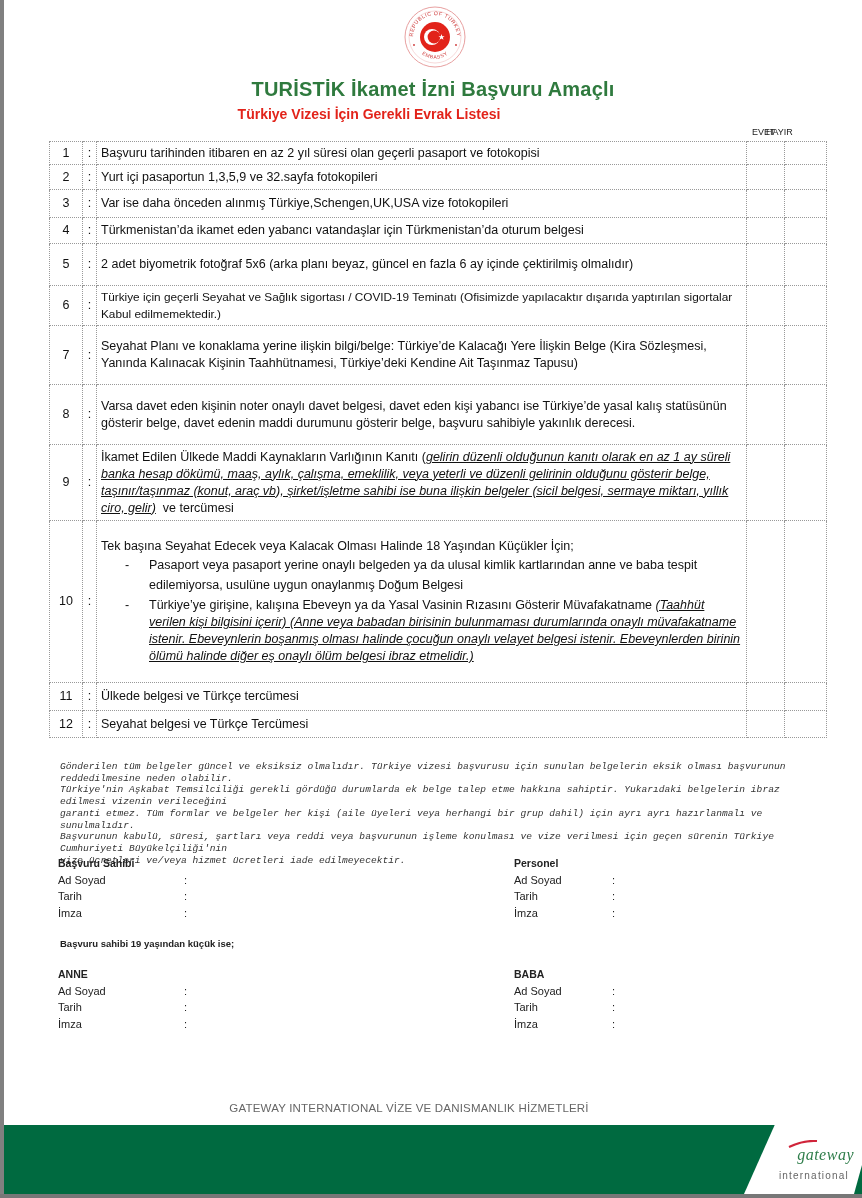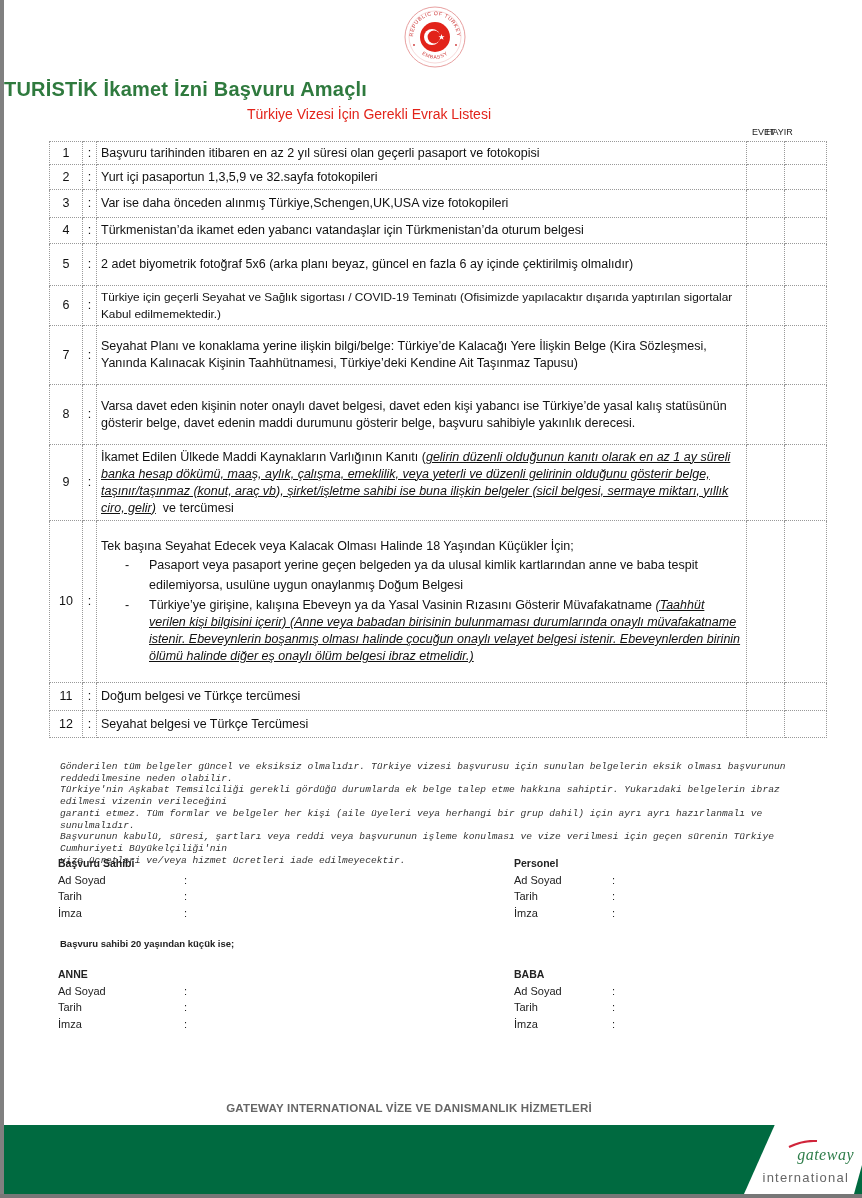--- a/index.html
+++ b/index.html
@@ -1,40 +1,40 @@
 <!DOCTYPE html>
 <html><head>
 <meta charset="utf-8">
 <style>
   html, body { margin:0; padding:0; }
   body { width:862px; height:1198px; background:#808080; position:relative; overflow:hidden; font-family:"Liberation Sans", sans-serif; }
   .page { position:absolute; left:4px; top:0; width:858px; height:1194px; background:#fff; overflow:hidden; }
   .emblem { position:absolute; left:399px; top:5px; width:64px; height:64px; }
-  .title { position:absolute; left:0; width:858px; top:78px; color:#2f7a3e; font-weight:bold; font-size:20px; letter-spacing:0.2px; }
-  .subtitle { position:absolute; left:0; width:730px; text-align:center; top:106px; color:#e2231a; font-weight:normal; font-size:14px; }
+  .title { position:absolute; left:0; width:858px; text-align:center; top:78px; color:#2f7a3e; font-weight:bold; font-size:20px; letter-spacing:0.2px; }
+  .subtitle { position:absolute; left:0; width:730px; text-align:center; top:106px; color:#e2231a; font-weight:bold; font-size:14px; }
   .colhead { position:absolute; top:127px; font-size:9px; color:#222; }
   table.list { position:absolute; left:45px; top:141px; width:778px; border-collapse:collapse; table-layout:fixed; font-size:12.5px; color:#111; }
   table.list td { border:1px dotted #999; padding:2px 4px; vertical-align:middle; line-height:17px; }
   td.num { width:33px; text-align:center; padding:0; }
   td.colon { width:10px; text-align:center; padding:0; }
   .it { font-style:italic;text-decoration:underline; }
   .bullet { display:flex; padding-left:24px; }
   .bullet .dash { width:24px; flex:none; }
   .disclaimer { position:absolute; left:56px; top:761px; width:770px; font-family:Liberation Mono, monospace; font-style:italic; font-size:9.6px; line-height:11.7px; color:#333; }
   .sig { position:absolute; font-size:11px; color:#222; line-height:16.5px; }
   .sig .head { font-weight:bold; font-size:10.5px; }
   .sig .row { display:flex;align-items:flex-end; }
   .sig .lbl { width:126px; }
   .note18 { position:absolute; left:56px; top:938px; font-weight:bold; font-size:9.5px; color:#222; }
-  .footer-text { position:absolute; left:0; width:810px; text-align:center; top:1102px; font-weight:bold; font-size:11.5px; color:#666; letter-spacing:0.2px; }
+  .footer-text { position:absolute; left:0; width:810px; text-align:center; top:1102px; font-weight:normal; font-size:11.5px; color:#666; letter-spacing:0.2px; }
   .green-band { position:absolute; left:0; top:1125px; width:858px; height:69px; background:#006a40; }
   .logo-cut { position:absolute; right:0; top:1125px; width:118px; height:69px; background:#fff; clip-path:polygon(26% 0,100% 0,100% 0%,100% 62%, 96% 100%, 0 100%); }
   .logo-stripe { position:absolute; right:0; top:1165px; width:8px; height:29px; background:#006a40; clip-path:polygon(100% 0,100% 100%,0 100%); }
   .logo-text { position:absolute; right:8px; top:1146px; font-family:"Liberation Serif", serif; font-style:italic; font-size:16px; color:#2e7d4a; letter-spacing:0.5px; }
-  .logo-sub { position:absolute; right:13px; top:1170px; font-size:13px; color:#666; letter-spacing:1.2px; }
+  .logo-sub { position:absolute; right:13px; top:1170px; font-size:10px; color:#666; letter-spacing:1.2px; }
   .logo-swoosh { position:absolute; right:44px; top:1140px; width:30px; height:8px; }
   .bottom-bar { position:absolute; left:0; top:1194px; width:862px; height:4px; background:#777; }
 </style>
 </head>
 <body>
 
 <div class="page">
 
   <svg class="emblem" viewBox="0 0 64 64">
     <circle cx="32" cy="32" r="30" fill="#fff" stroke="#e8a0a0" stroke-width="1"></circle>
@@ -129,34 +129,34 @@
       <td></td>
       <td></td>
     </tr>
     <tr style="height:162px">
       <td class="num">10</td>
       <td class="colon">:</td>
       <td>
         <div>Tek başına Seyahat Edecek veya Kalacak Olması Halinde 18 Yaşından Küçükler İçin;</div>
         <div class="bullet" style="line-height:20px">
           <span class="dash">-</span>
-          <span>Pasaport veya pasaport yerine geçen belgeden ya da ulusal kimlik kartlarından anne ve baba tespit edilemiyorsa, usulüne uygun onaylanmış Doğum Belgesi</span>
+          <span>Pasaport veya pasaport yerine onaylı belgeden ya da ulusal kimlik kartlarından anne ve baba tespit edilemiyorsa, usulüne uygun onaylanmış Doğum Belgesi</span>
         </div>
         <div class="bullet" style="margin-top:2px">
           <span class="dash">-</span>
           <span><span>Türkiye’ye girişine, kalışına Ebeveyn ya da Yasal Vasinin Rızasını Gösterir Müvafakatname </span><span class="it">(Taahhüt verilen kişi bilgisini içerir) (Anne veya babadan birisinin bulunmaması durumlarında onaylı müvafakatname istenir. Ebeveynlerin boşanmış olması halinde çocuğun onaylı velayet belgesi istenir. Ebeveynlerden birinin ölümü halinde diğer eş onaylı ölüm belgesi ibraz etmelidir.)</span></span>
         </div>
       </td>
       <td></td>
       <td></td>
     </tr>
     <tr style="height:28px">
       <td class="num">11</td>
       <td class="colon">:</td>
-      <td>Doğum belgesi ve Türkçe tercümesi</td>
+      <td>Ülkede belgesi ve Türkçe tercümesi</td>
       <td></td>
       <td></td>
     </tr>
     <tr style="height:27px">
       <td class="num">12</td>
       <td class="colon">:</td>
       <td>Seyahat belgesi ve Türkçe Tercümesi</td>
       <td></td>
       <td></td>
     </tr>
@@ -196,21 +196,21 @@
     <div class="row">
         <span class="lbl" style="width:98px">Tarih</span>
         <span>:</span>
       </div>
     <div class="row">
         <span class="lbl" style="width:98px">İmza</span>
         <span>:</span>
       </div>
   </div>
 
-  <div class="note18">Başvuru sahibi 20 yaşından küçük ise;</div>
+  <div class="note18">Başvuru sahibi 19 yaşından küçük ise;</div>
 
   <div class="sig" style="left:54px; top:966px;">
     <div class="head">ANNE</div>
     <div class="row">
         <span class="lbl">Ad Soyad</span>
         <span>:</span>
       </div>
     <div class="row">
         <span class="lbl">Tarih</span>
         <span>:</span>

